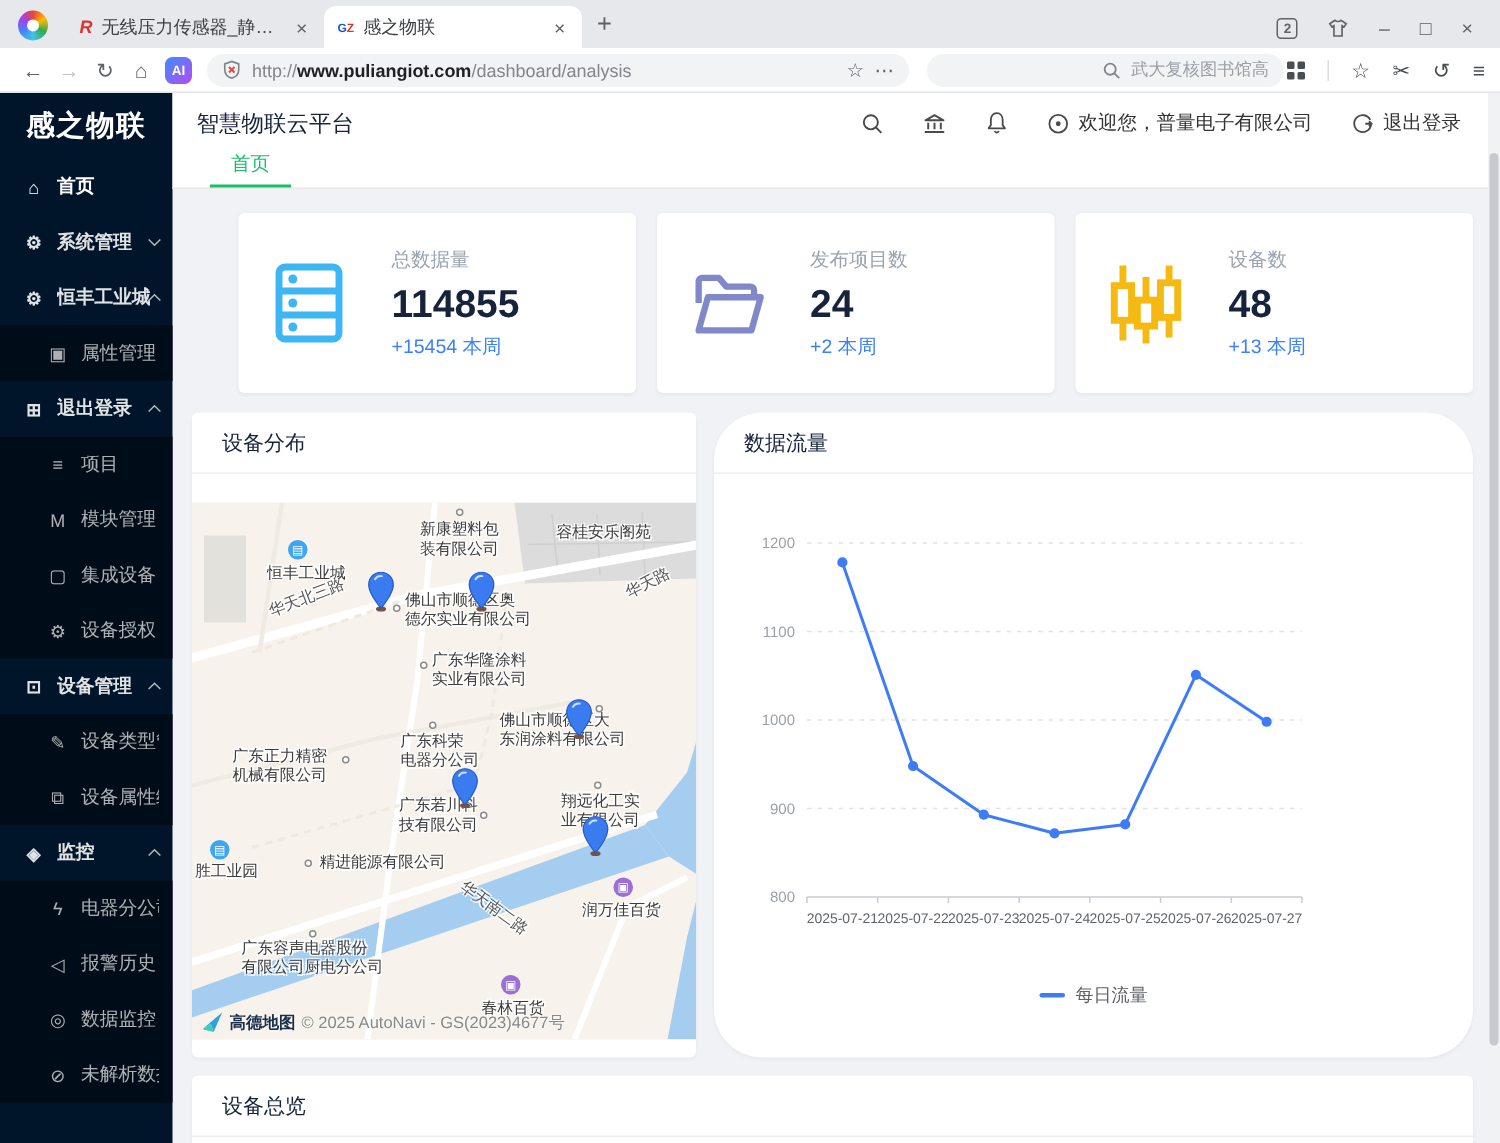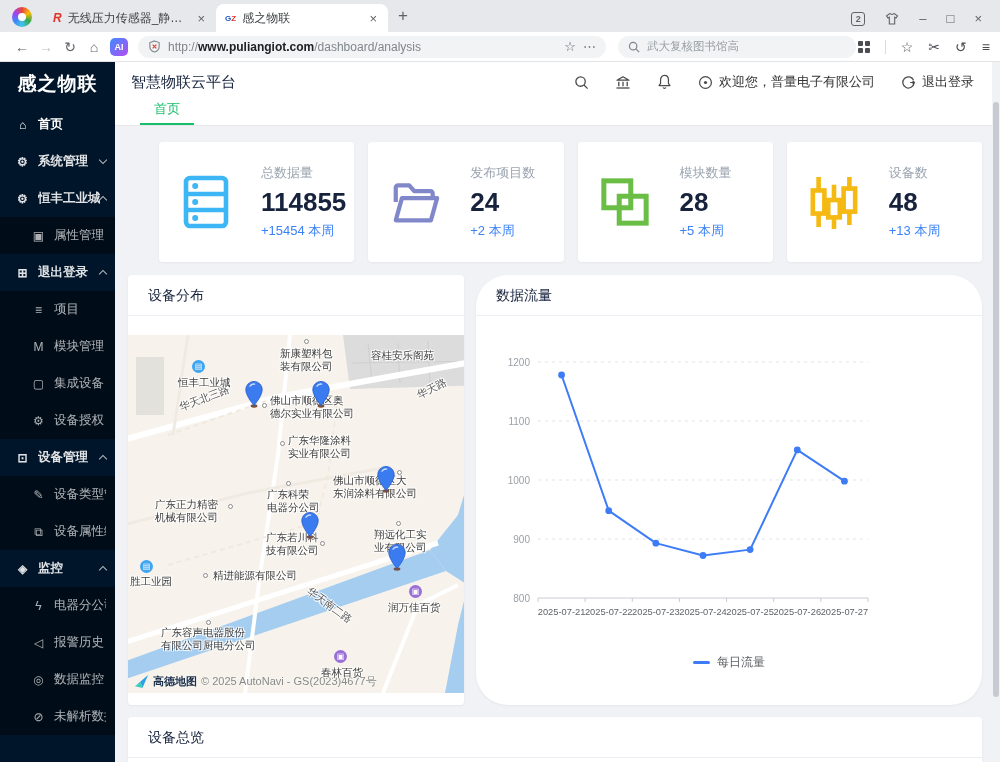--- a/index.html
+++ b/index.html
@@ -25,21 +25,21 @@
 
   .toolbar { height:30px; background:#fff; border-bottom:1px solid #e2e4e8; display:flex; align-items:center; padding:0 10px; }
   .navbtn { width:24px; text-align:center; font-size:14px; color:#5f6368; }
   .navbtn.disabled { color:#c0c3c8; }
   .ai-badge { width:18px; height:18px; border-radius:5px; margin:0 4px; background:linear-gradient(135deg,#3f8cff,#b44bf2); color:#fff; font-size:9px; font-weight:bold; text-align:center; line-height:18px; }
   .addressbar { width:468px; height:22px; background:#f1f3f4; border-radius:12px; margin-left:6px; display:flex; align-items:center; padding:0 10px; gap:7px; }
   .urltext { font-size:12px; white-space:nowrap; overflow:hidden; }
   .u-gray { color:#80868b; } .u-host { color:#202124; font-weight:bold; }
   .ab-sp { flex:1; }
   .ab-ic { color:#5f6368; font-size:13px; }
-  .searchbox { width:238px; height:22px; background:#f1f3f4; border-radius:12px; margin-left:12px; display:flex; align-items:center; padding:0 10px; gap:7px; }
+  .searchbox { width:238px; height:22px; background:#f1f3f4; border-radius:12px; margin-left:12px; display:flex; align-items:center; padding:0 10px; gap:7px;justify-content:flex-end; }
   .searchbox .ph { font-size:11.5px; color:#9aa0a6; white-space:nowrap; overflow:hidden; }
   .tb-icons { margin-left:auto; display:flex; align-items:center; gap:15px; color:#4a4d52; }
   .grid-ic { width:12px; height:12px; display:grid; grid-template-columns:5px 5px; grid-template-rows:5px 5px; gap:2px; }
   .grid-ic b { background:#4a4d52; border-radius:1px; }
   .vdiv { width:1px; height:14px; background:#dadce0; }
   .tbx { font-size:14px; }
 
   
   .app { display:flex; height:700px; }
   .sidebar { width:115px; background:#001529; flex:none; }
@@ -316,31 +316,20 @@
             </div>
             <div class="stat-card">
               <span class="stat-icon" style="color: rgb(129, 136, 201);"><svg viewBox="0 0 26 26" fill="none" stroke="currentColor" stroke-width="2.2" stroke-linejoin="round">
                   <path d="M3 13 V5.5 a1.2 1.2 0 0 1 1.2 -1.2 H10 l2.6 3 H21 a1.2 1.2 0 0 1 1.2 1.2 V11"></path>
                   <path d="M3 22.5 L6.2 11 H24.5 L21.3 22.5 Z"></path>
                 </svg></span>
               <div class="stat-text">
                 <div class="stat-label">发布项目数</div>
                 <div class="stat-value">24</div>
                 <div class="stat-delta">+2 本周</div>
-              </div>
-            </div>
-            <div class="stat-card">
-              <span class="stat-icon" style="color: rgb(106, 190, 69);"><svg viewBox="0 0 26 26" fill="none" stroke="currentColor" stroke-width="2.6">
-                  <rect x="2" y="2" width="14" height="14"></rect>
-                  <rect x="10" y="10" width="14" height="14"></rect>
-                </svg></span>
-              <div class="stat-text">
-                <div class="stat-label">模块数量</div>
-                <div class="stat-value">28</div>
-                <div class="stat-delta">+5 本周</div>
               </div>
             </div>
             <div class="stat-card">
               <span class="stat-icon" style="color: rgb(245, 185, 19);"><svg viewBox="0 0 26 28" fill="none" stroke="currentColor" stroke-width="2.4">
                   <line x1="5" y1="1" x2="5" y2="8"></line>
                   <rect x="2" y="8" width="6" height="12"></rect>
                   <line x1="5" y1="20" x2="5" y2="27"></line>
                   <line x1="13" y1="5" x2="13" y2="13"></line>
                   <rect x="10" y="13" width="6" height="9"></rect>
                   <line x1="13" y1="22" x2="13" y2="28"></line>

